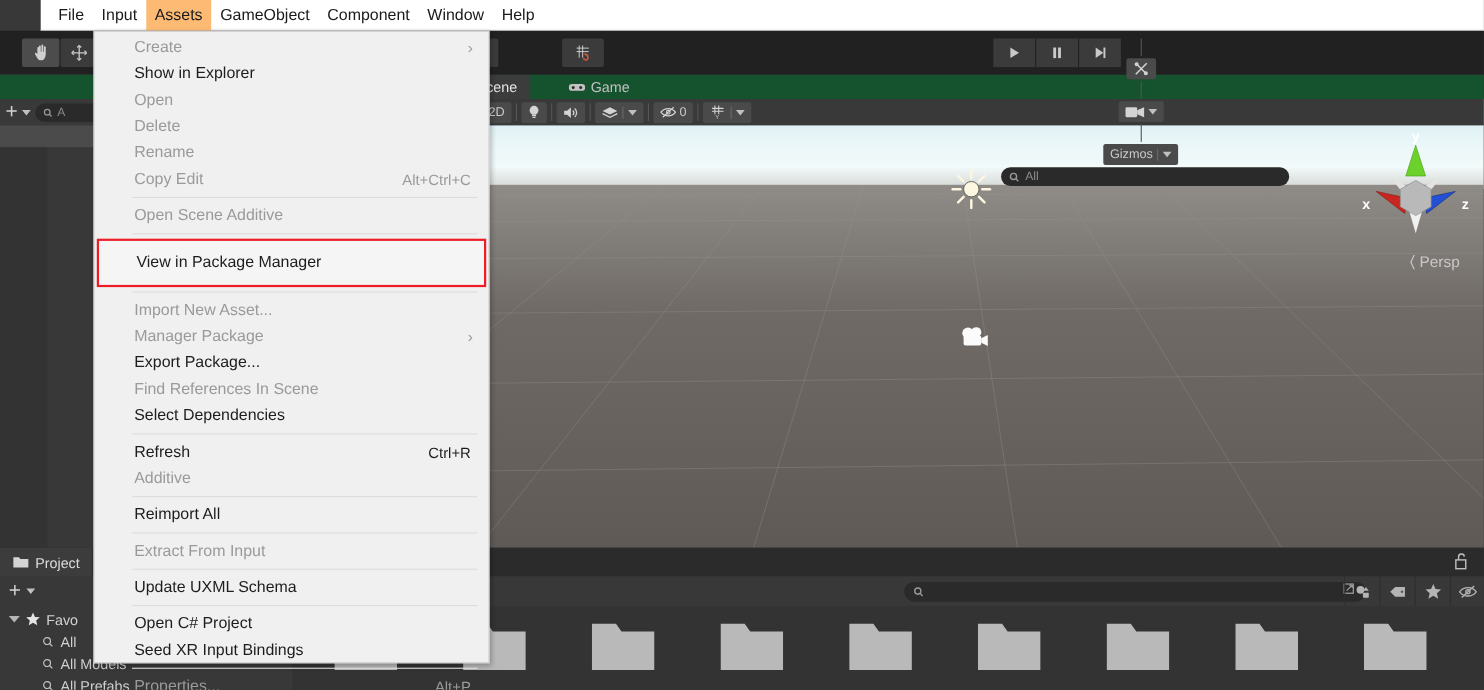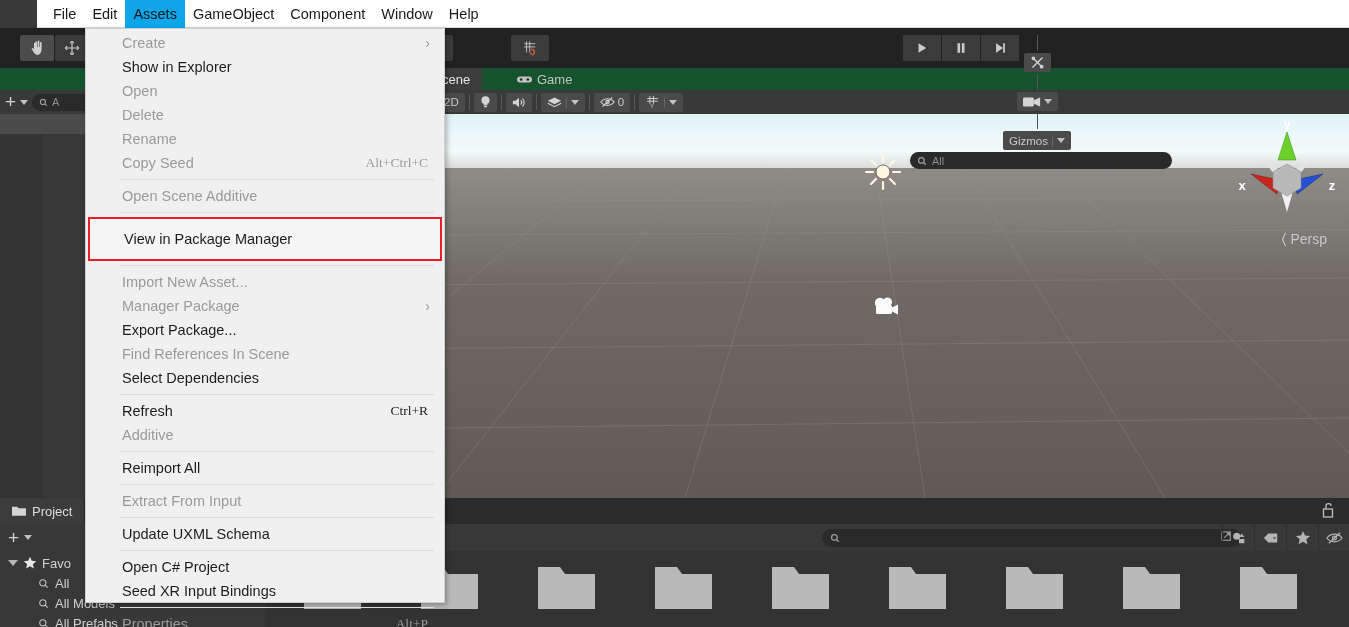--- a/index.html
+++ b/index.html
@@ -13,21 +13,21 @@
   
   .menubar {
     position: absolute; top: 0; left: 0; width: 1349px; height: 28px;
     background: #ffffff; display: flex; align-items: center;
     padding-left: 8px; border-bottom: 1px solid #d8d8d8; margin-left: 37px;
   }
   .menubar-item {
     font-size: 14.5px; color: #1a1a1a; padding: 4px 8px; line-height: 20px;
     white-space: nowrap;
   }
-  .menubar-item.active { background: #0ea5e9; }
+  .menubar-item.active { background: #fdba74; }
 
   
   .toolbar {
     position: absolute; top: 28px; left: 0; width: 1349px; height: 40px;
     background: #212121; display: flex; align-items: center;
   }
   .tb-btn {
     width: 34px; height: 26px; background: #3b3b3b; margin-right: 1px;
     display: flex; align-items: center; justify-content: center;
     color: #c4c4c4; border-radius: 2px;
@@ -186,39 +186,39 @@
     position: absolute; top: 28px; left: 85px; width: 360px; height: 575px;
     background: #f0f0f0; border: 1px solid #cfcfcf; z-index: 40;
     box-shadow: 2px 2px 5px rgba(0,0,0,0.28); padding: 2px 0;
   }
   .mi {
     position: relative; height: 24px; display: flex; align-items: center;
     padding-left: 36px; font-size: 14.5px; color: #1d1d1d; white-space: nowrap;
   }
   .mi.disabled { color: #9a9a9a; }
   .mi .short {
-    position: absolute; right: 16px; font-size: 13.5px; color: inherit; font-family: Liberation Serif, serif;
+    position: absolute; right: 16px; font-size: 13.5px; color: inherit;
   }
   .mi .submarrow {
     position: absolute; right: 14px; color: #9a9a9a; font-size: 14px;
   }
   .mi-sep { height: 1px; background: #dcdcdc; margin: 4px 10px 4px 34px; }
   .mi.highlight {
     border: 2px solid #ee1c25; background: #f5f5f5; height: 44px;
     margin: 0 2px; padding-left: 34px;
   }
 </style>
 </head>
 <body>
 
 <div id="root">
 
   <div class="menubar">
     <div class="menubar-item">File</div>
-    <div class="menubar-item">Edit</div>
+    <div class="menubar-item">Input</div>
     <div class="menubar-item active">Assets</div>
     <div class="menubar-item">GameObject</div>
     <div class="menubar-item">Component</div>
     <div class="menubar-item">Window</div>
     <div class="menubar-item">Help</div>
   </div>
 
   <div class="toolbar">
     <div class="tb-group" style="margin-left:20px;">
       <div class="tb-btn sel">
@@ -608,21 +608,21 @@
       <div class="mi disabled">
         <span>Open</span>
       </div>
       <div class="mi disabled">
         <span>Delete</span>
       </div>
       <div class="mi disabled">
         <span>Rename</span>
       </div>
       <div class="mi disabled">
-        <span>Copy Seed</span>
+        <span>Copy Edit</span>
         <span class="short">Alt+Ctrl+C</span>
       </div>
       <div class="mi-sep"></div>
       <div class="mi disabled">
         <span>Open Scene Additive</span>
       </div>
       <div class="mi-sep"></div>
       <div class="mi highlight">
         <span>View in Package Manager</span>
       </div>

